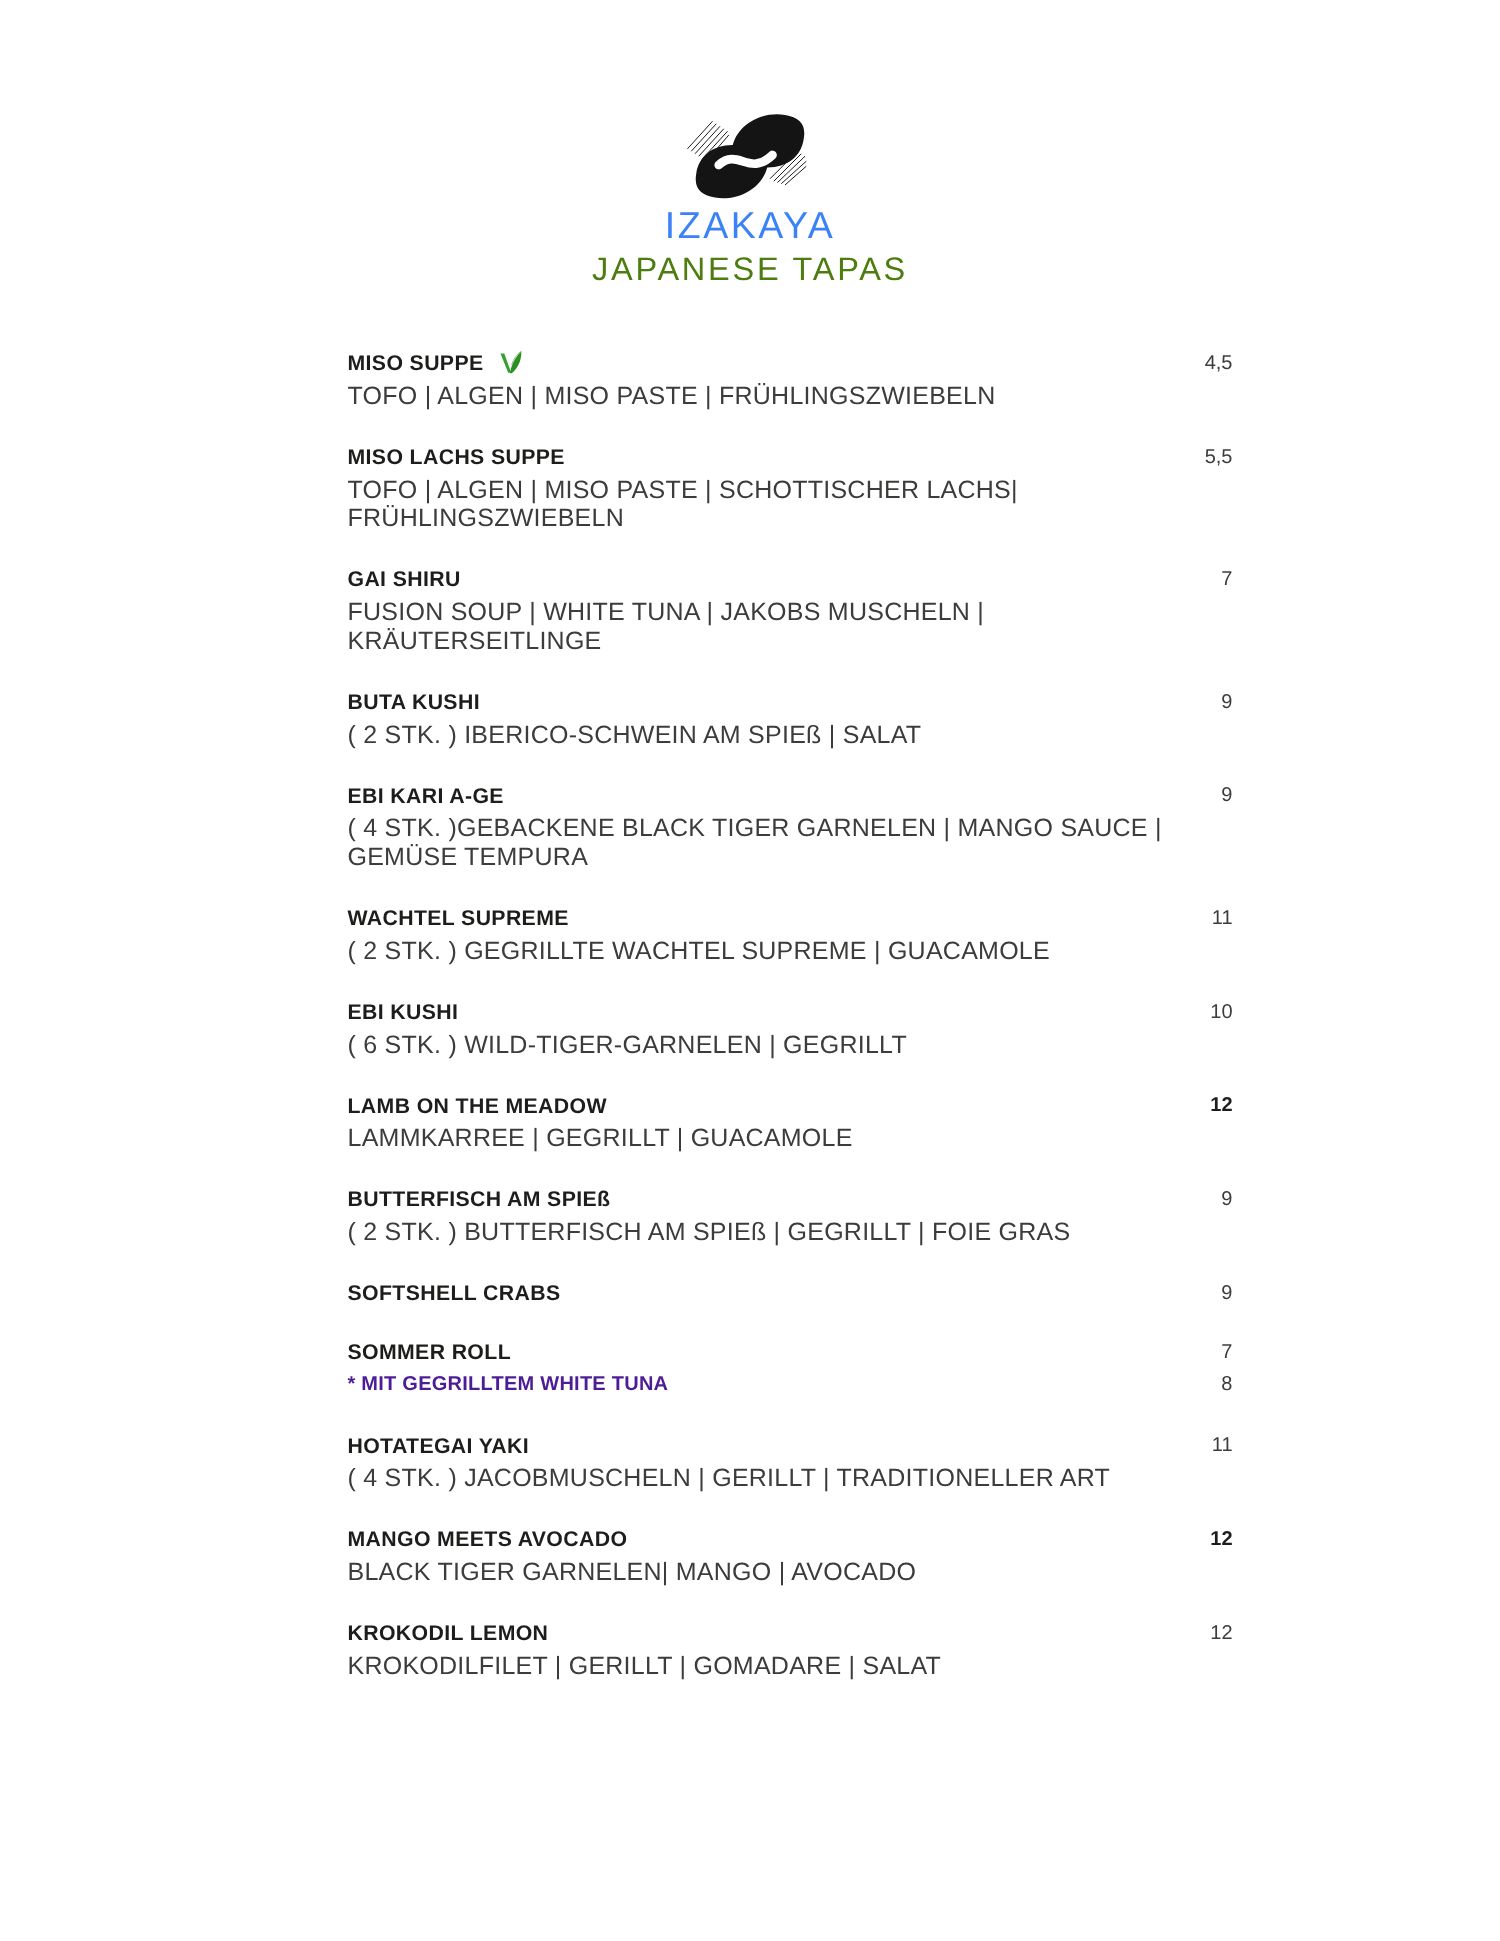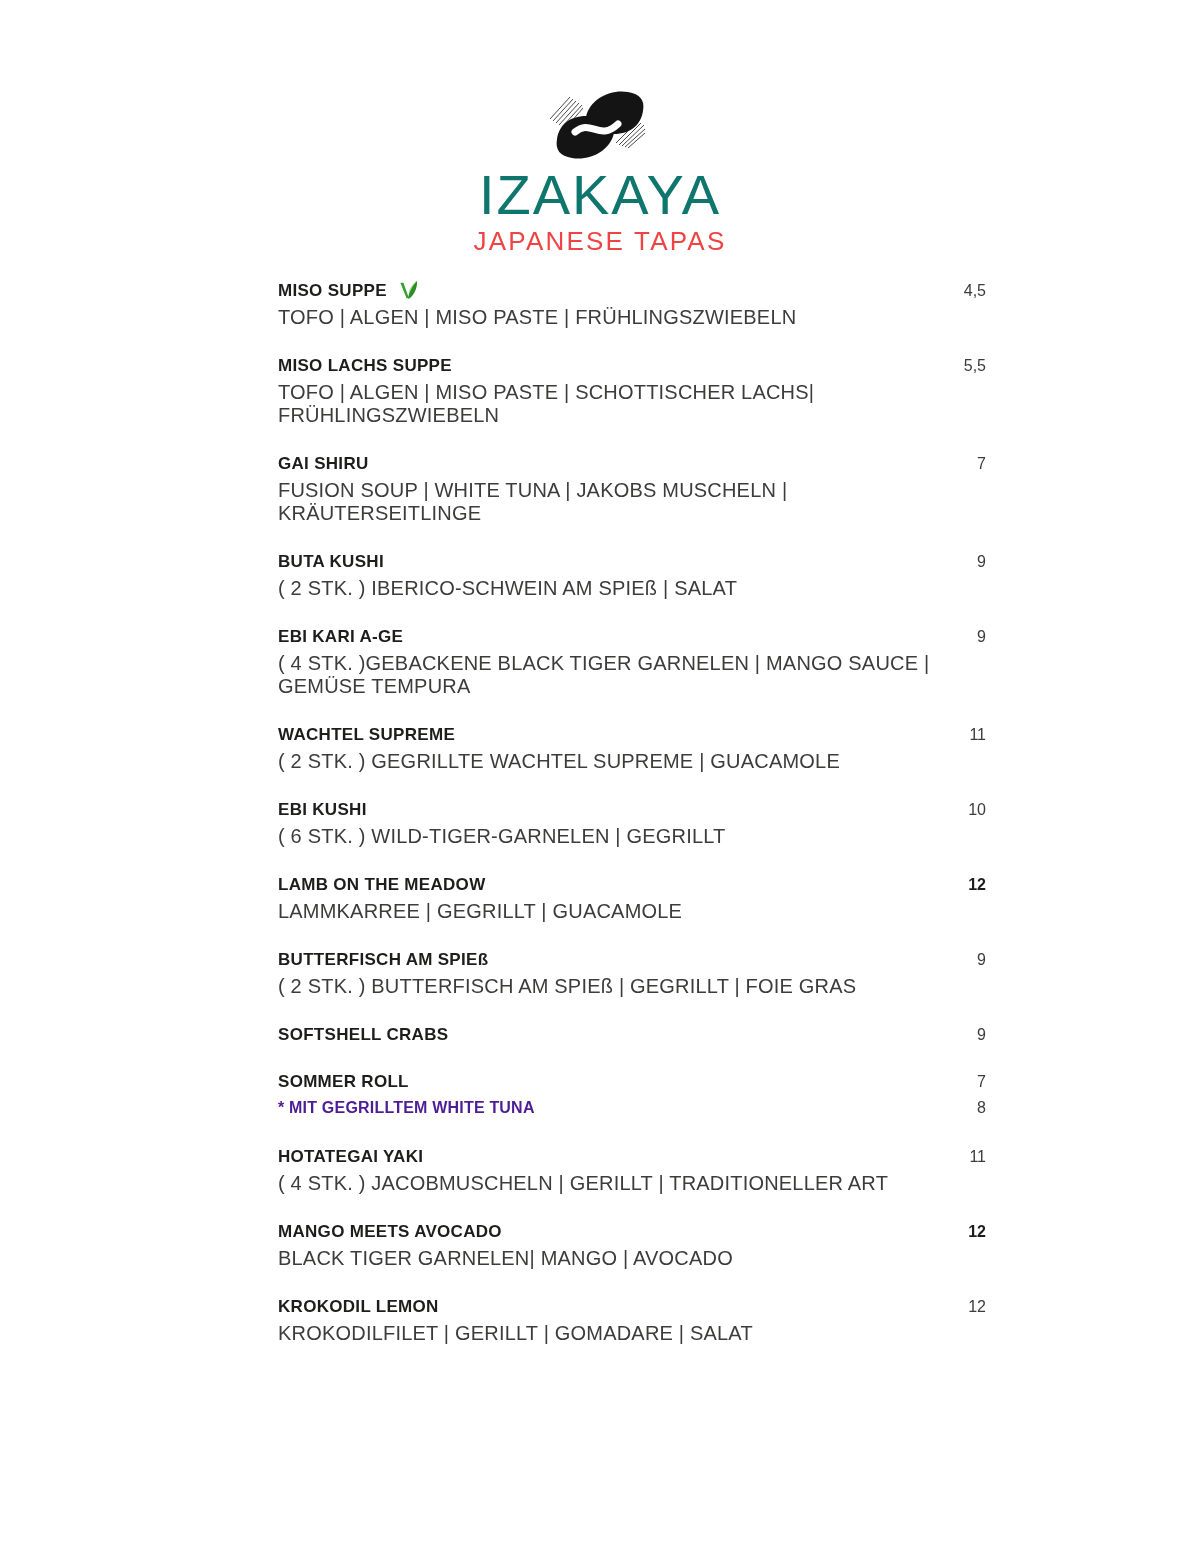--- a/index.html
+++ b/index.html
@@ -4,26 +4,26 @@
 <style>
   html, body { margin:0; padding:0; background:#ffffff; }
   .page {
     position:relative; width:1200px; height:1553px; background:#ffffff;
     font-family:"Liberation Sans", sans-serif; overflow:hidden;
   }
   
   .header { position:absolute; top:86px; left:0; width:100%; text-align:center; }
   .logo { line-height:0; margin-bottom:2px; }
   .brand {
-    font-size:56px; font-weight:300; letter-spacing:2px;
-    color:#0f766e; line-height:1.02;
+    font-size:30px; font-weight:300; letter-spacing:2px;
+    color:#3b82f6; line-height:1.02;
   }
   .tagline {
     font-size:26px; font-weight:300; letter-spacing:2.2px;
-    color:#ef4444; margin-top:3px;
+    color:#4d7c0f; margin-top:3px;
   }
   
   .menu { position:absolute; left:278px; top:280px; width:708px; }
   .item { margin-bottom:27px; }
   .row { display:flex; justify-content:space-between; align-items:center; }
   .name {
     margin:0; font-size:17px; font-weight:700; color:#1d1d1b;
     letter-spacing:0.3px; display:flex; align-items:center; gap:9px; line-height:20px;
   }
   .price { font-size:16px; color:#3c3c3b; line-height:20px; }

